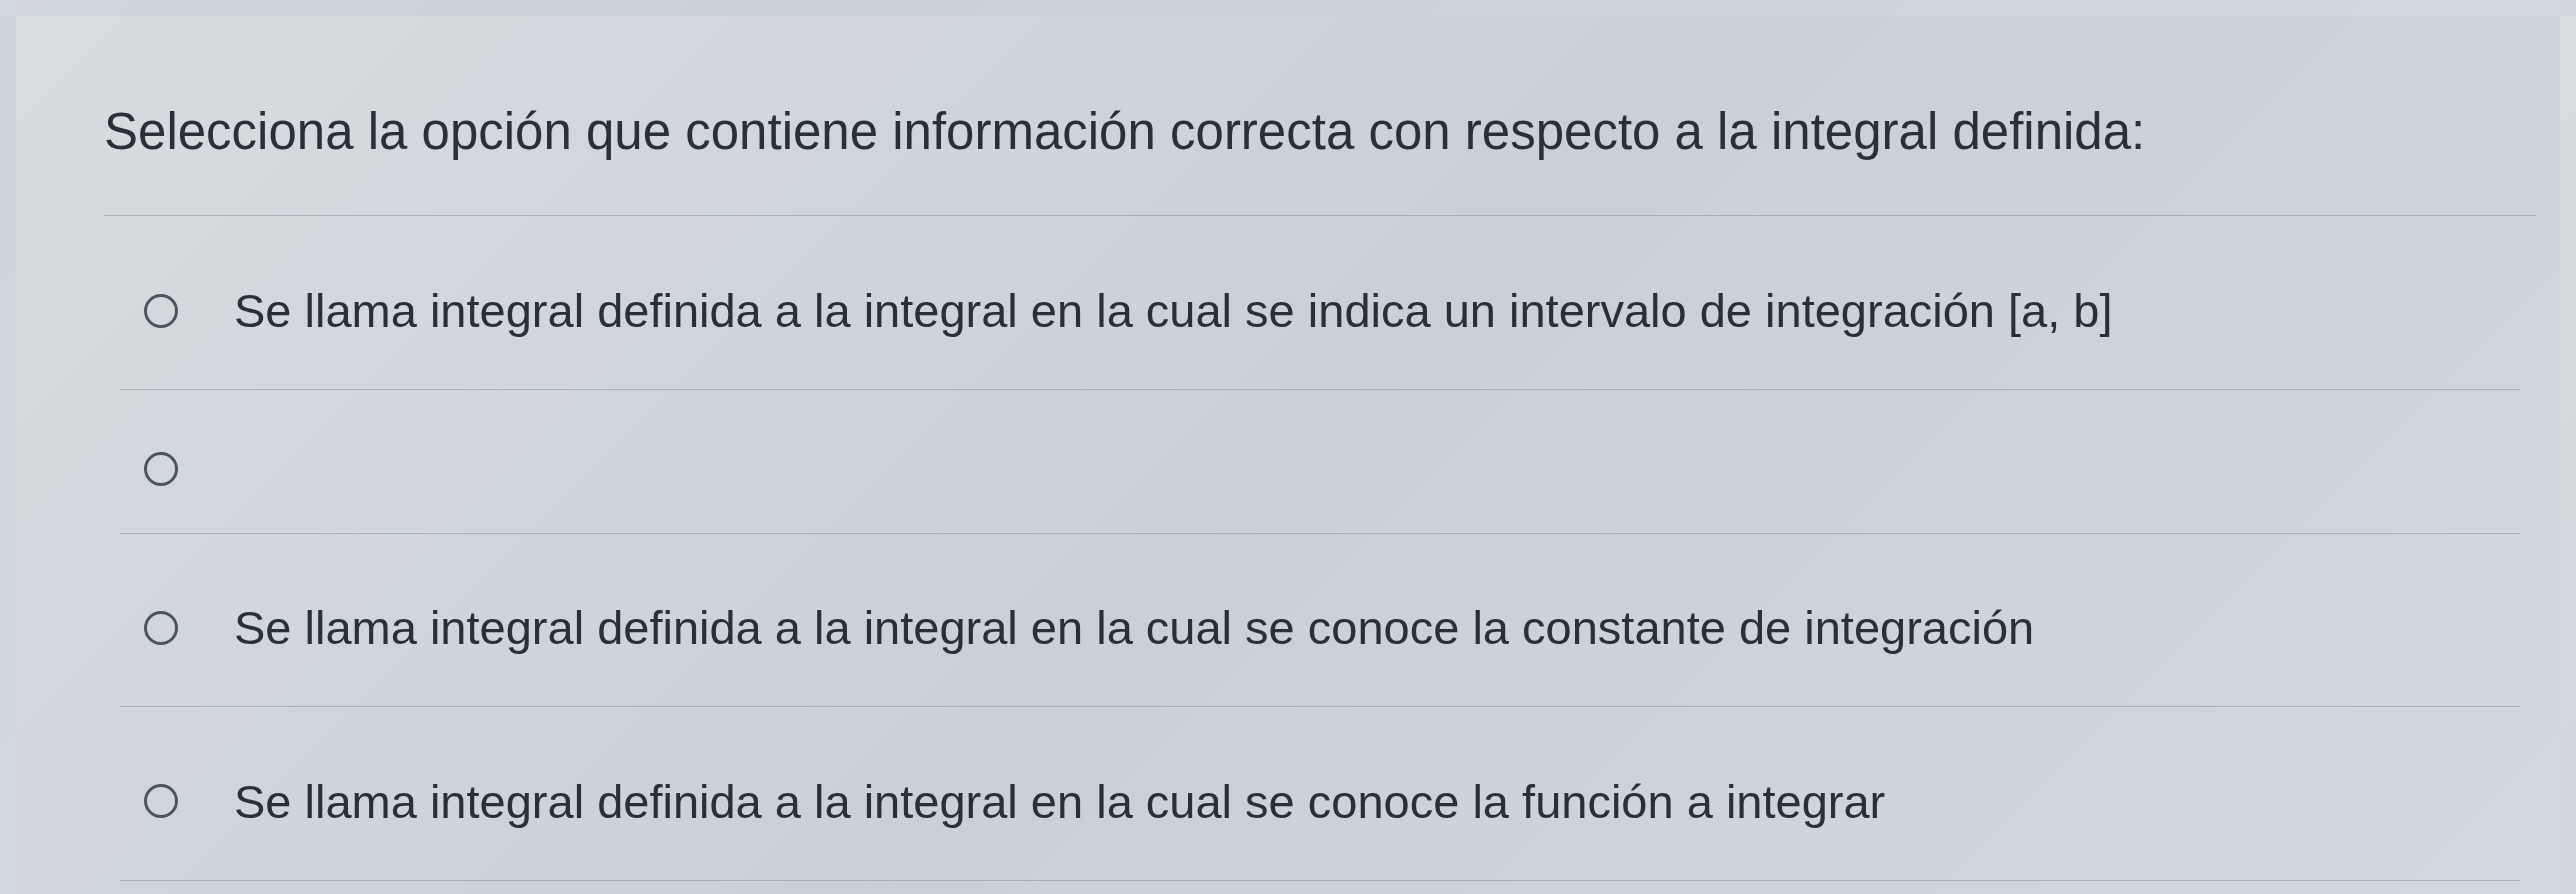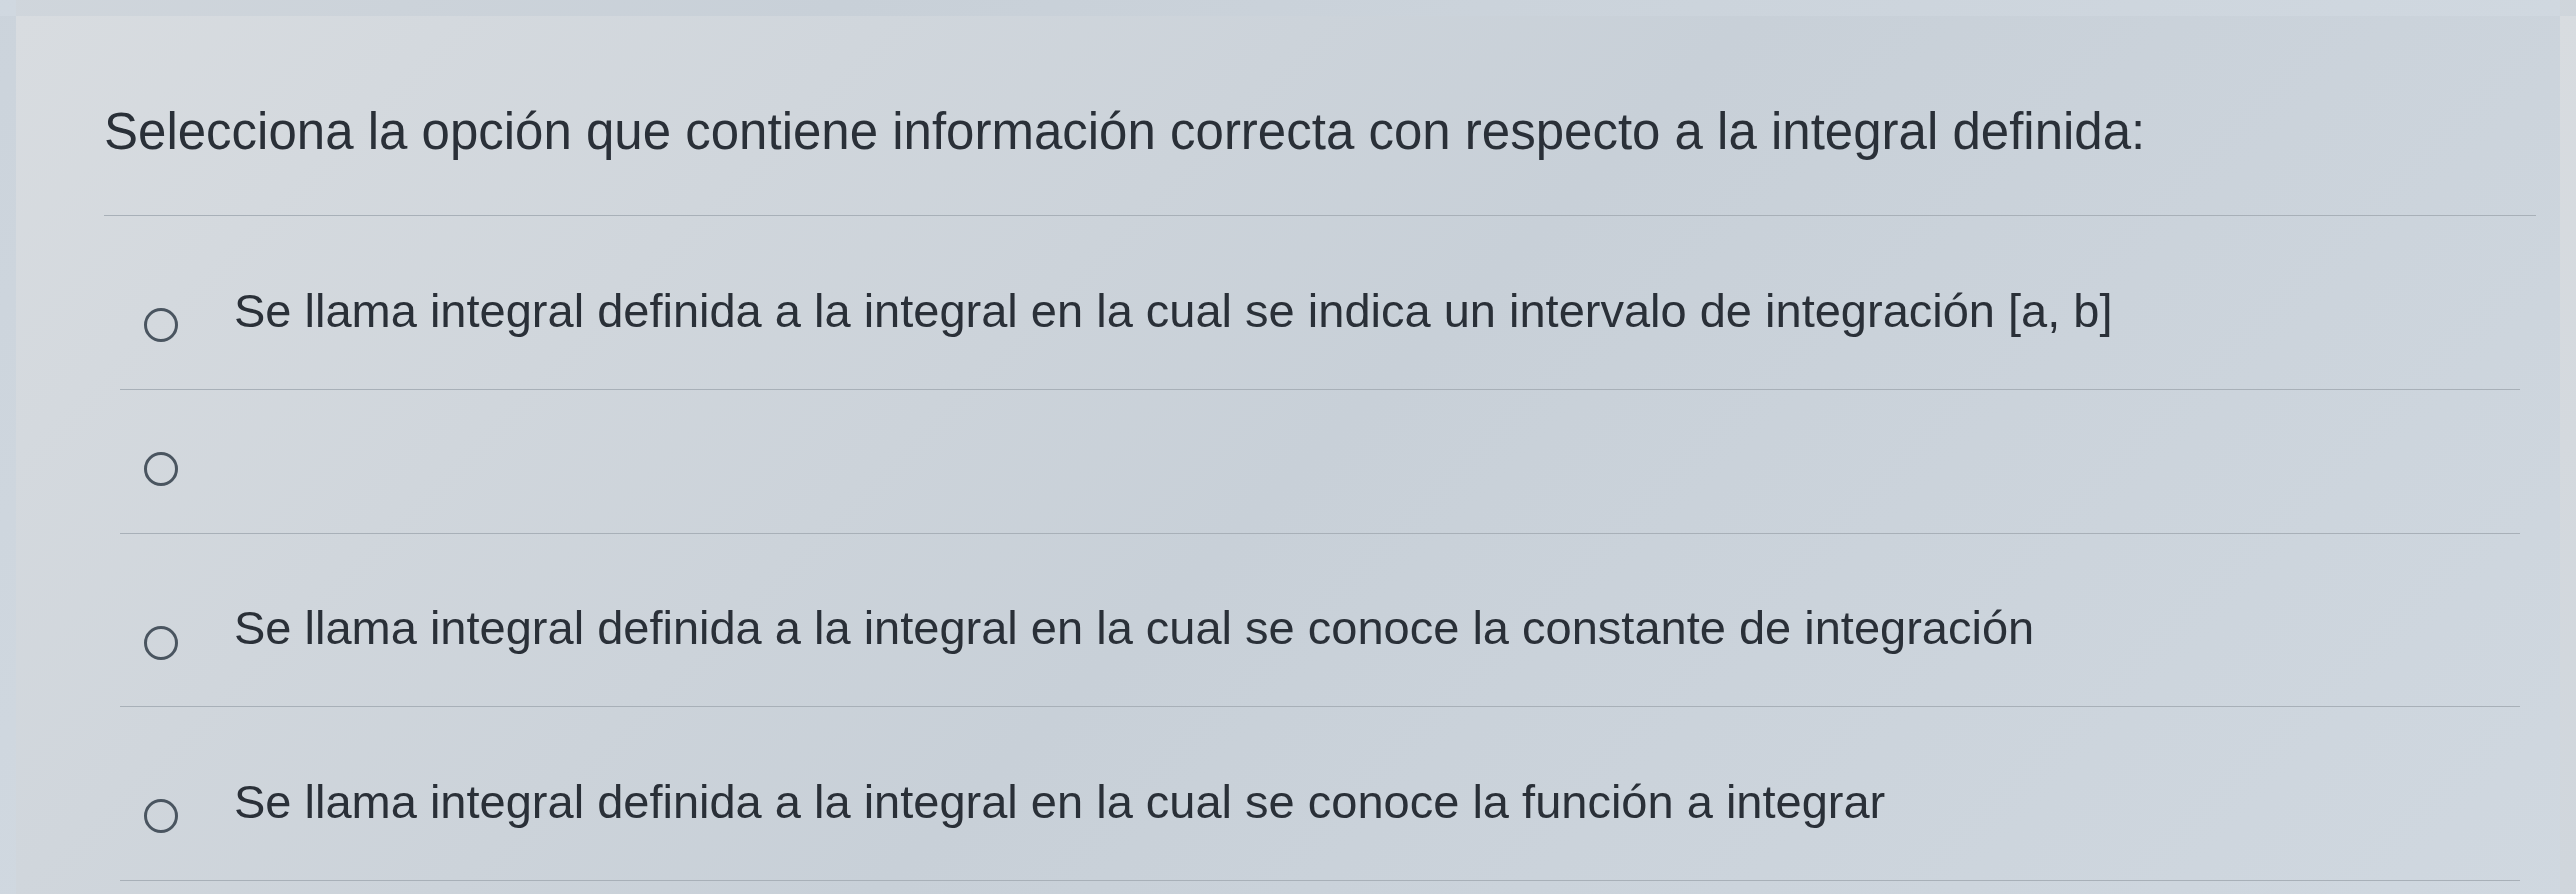--- a/index.html
+++ b/index.html
@@ -23,21 +23,21 @@
       font-weight: 400;
       color: #2a3038;
       padding: 8px 0 32px 0;
       line-height: 1.4;
     }
     .options {
       border-top: 1.6px solid #a8b0b8;
     }
     .option-row {
       display: flex;
-      align-items: flex-end;
+      align-items: center;
       padding: 30.5px 8px;
       border-bottom: 1.6px solid #a8b0b8;
       gap: 24px;
     }
     .radio {
       width: 34px;
       height: 34px;
       border: 3.2px solid #4a5560;
       border-radius: 50%;
       flex-shrink: 0;

